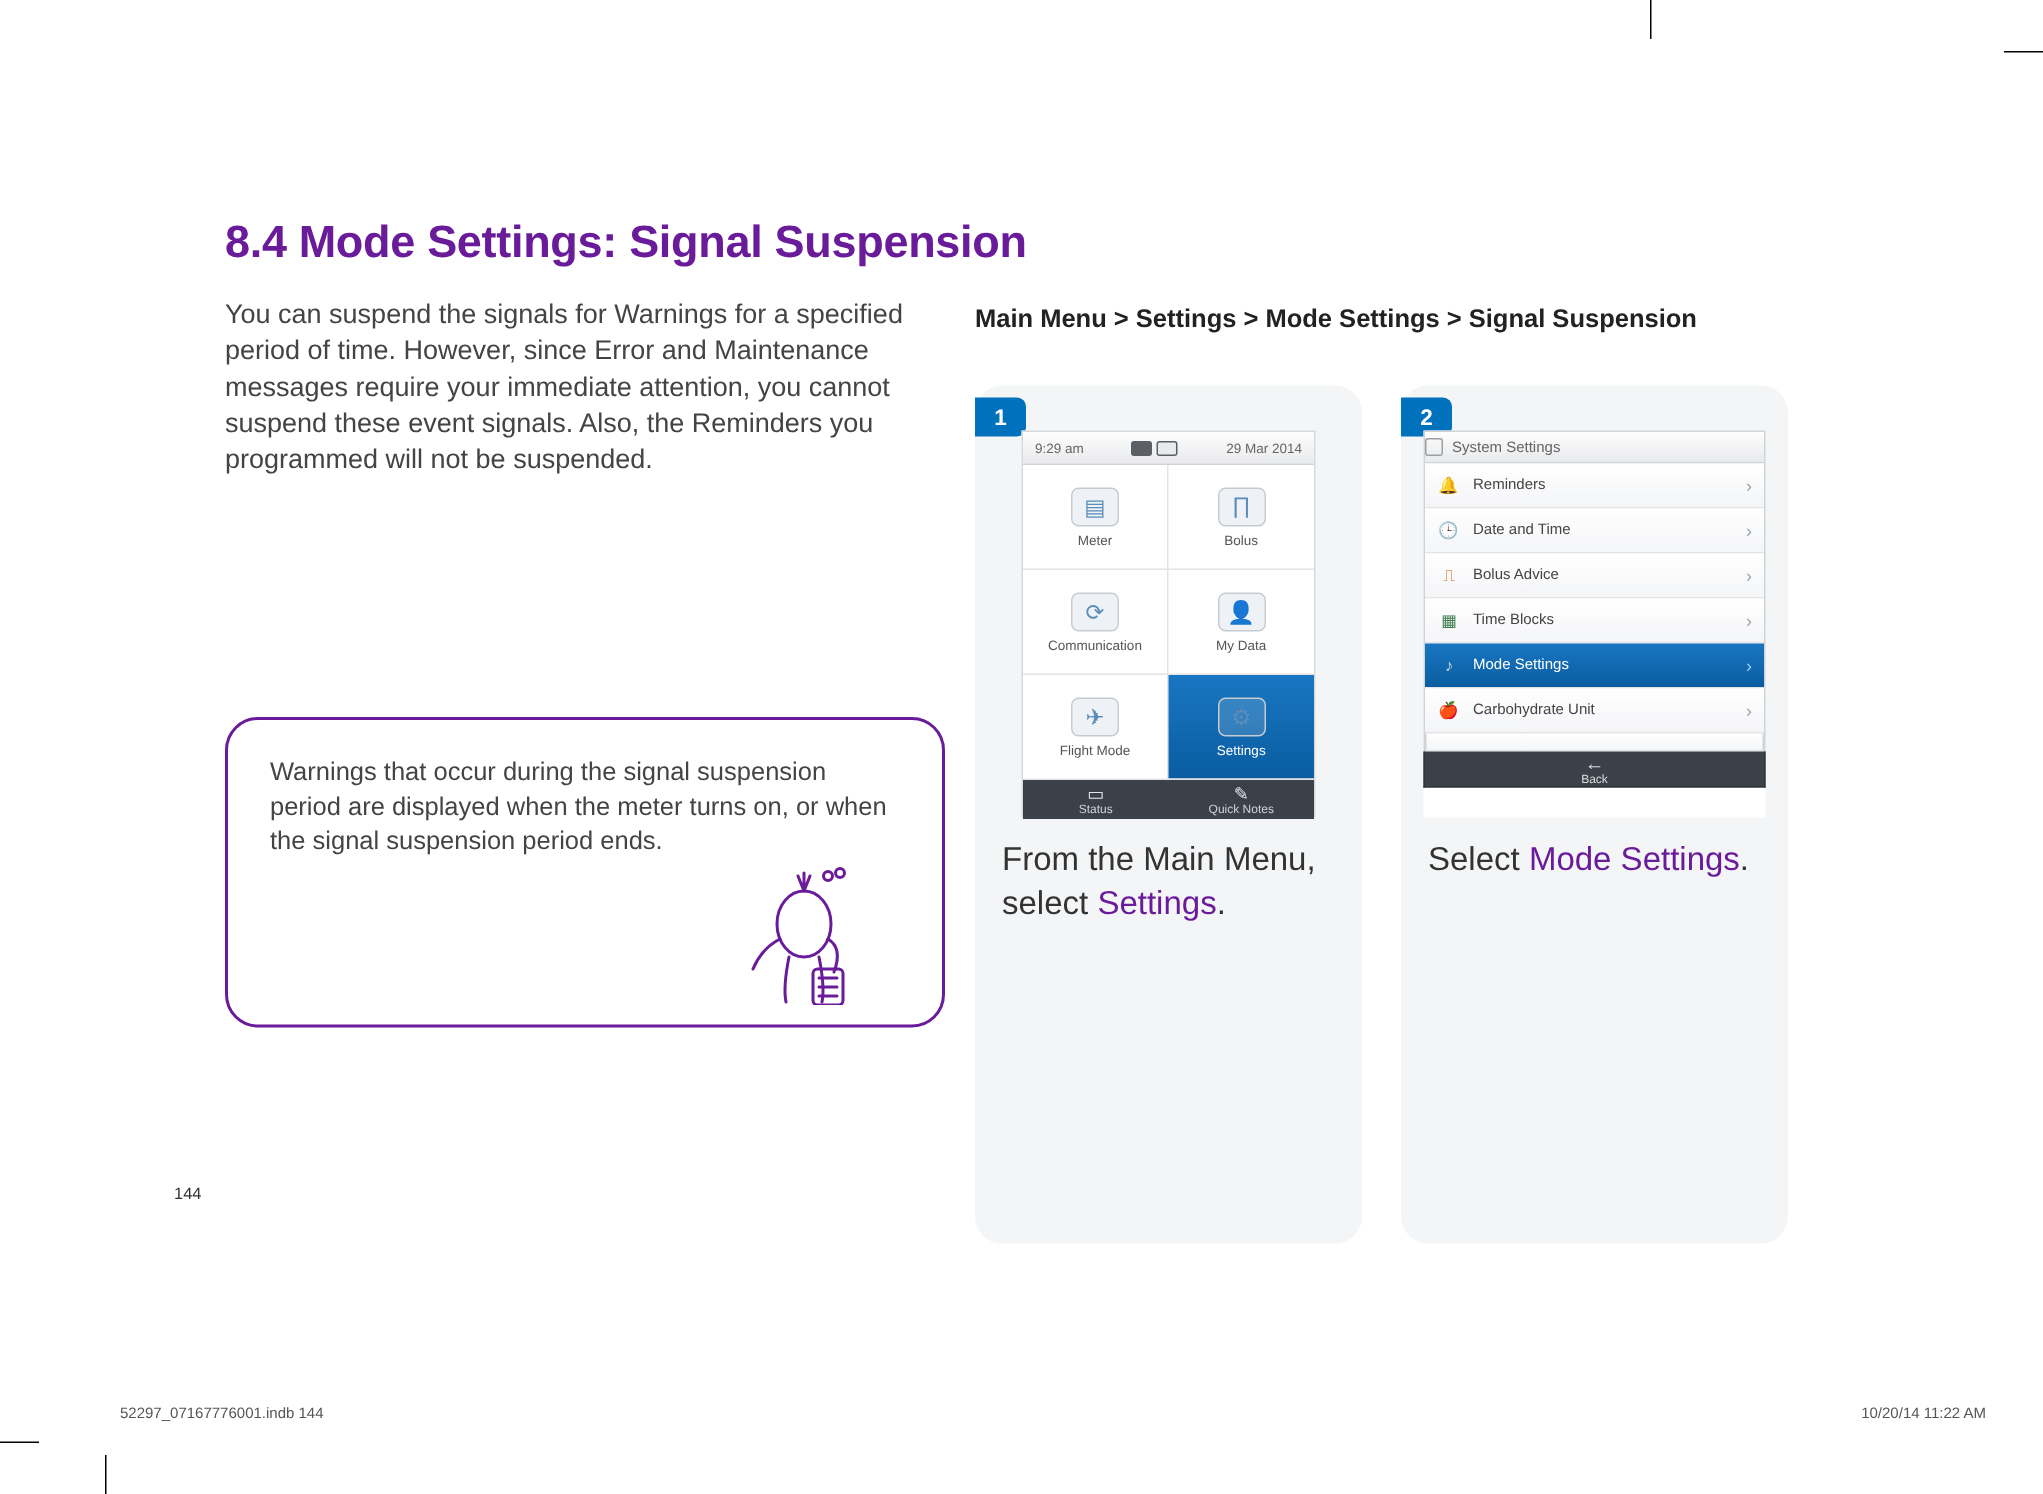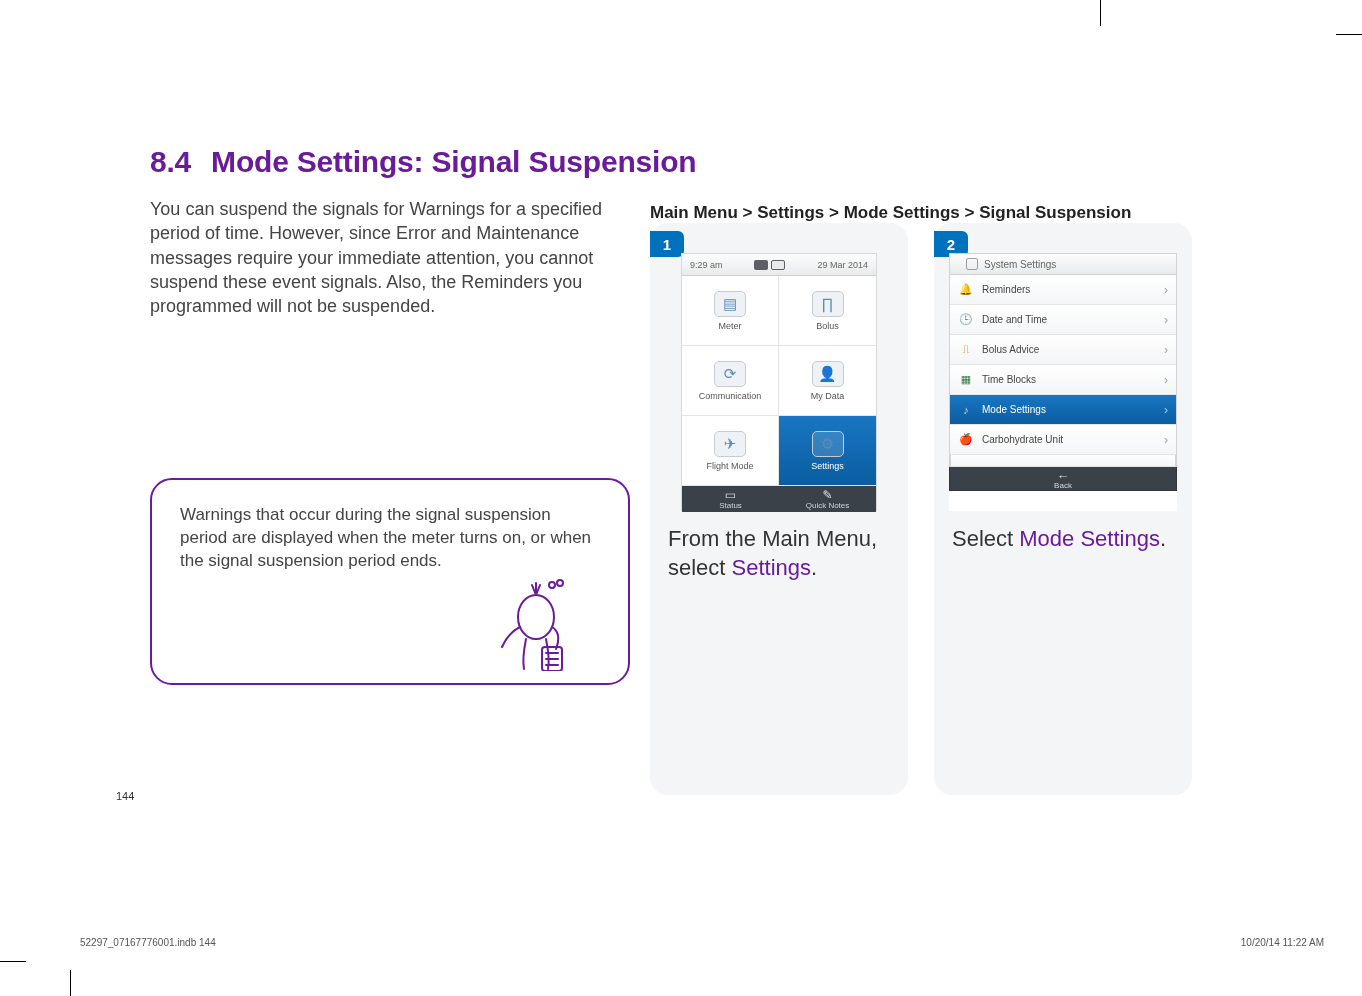--- a/index.html
+++ b/index.html
@@ -9,35 +9,35 @@
   
   .crop { position: absolute; background: #000; }
   .crop.tv { width: 1px; height: 26px; top: 0; left: 1100px; }
   .crop.th { width: 26px; height: 1px; top: 34px; left: 1336px; }
   .crop.bv { width: 1px; height: 26px; bottom: 0; left: 70px; }
   .crop.bh { width: 26px; height: 1px; bottom: 34px; left: 0; }
 
   .content { position: absolute; left: 150px; top: 145px; width: 1060px; }
 
   h1 { color: #6a1b9a; font-size: 30px; font-weight: 700; margin-bottom: 18px; letter-spacing: -0.2px; }
-  h1 .secnum { margin-right: 20px; }
+  h1 .secnum { margin-right: 8px; }
 
   .cols { display: flex; gap: 10px; }
   .left { width: 490px; }
   .right { width: 544px; }
 
   .para { font-size: 18px; line-height: 1.35; color: #444; font-weight: 400; margin-bottom: 16px; }
 
   .notebox { position: relative; margin-top: 160px; border: 2px solid #6a1b9a; border-radius: 22px; padding: 24px 28px 110px 28px; width: 480px; }
   .notebox h2 { color: #6a1b9a; font-size: 20px; font-weight: 700; margin-bottom: 10px; }
   .notebox p { font-size: 17px; line-height: 1.35; color: #444; }
   .note-char { position: absolute; right: 48px; bottom: 8px; }
   .note-char svg { width: 90px; height: 100px; }
 
-  .breadcrumb { font-size: 17px; font-weight: 700; color: #222; margin-top: 6px; }
+  .breadcrumb { font-size: 17px; font-weight: 700; color: #222; margin-top: 6px; margin-bottom: 34px; }
 
   .steprow { display: flex; gap: 26px; }
   .step { width: 258px; background: #f4f5f6; border-radius: 18px; padding: 0 0 20px 0; min-height: 572px; position: relative; }
   .step-tag { position: absolute; left: 0; top: 8px; width: 34px; height: 26px; background: #0071bc; color: #fff; font-weight: 700; font-size: 15px; border-radius: 0 6px 6px 0; display: flex; align-items: center; justify-content: center; }
   .step-body { padding: 30px 14px 0 14px; }
   .step-caption { padding: 14px 18px 0 18px; font-size: 22px; line-height: 1.3; color: #333; }
   .step-caption .link { color: #6a1b9a; }
 
   
   .device1 { width: 196px; height: 258px; margin: 0 auto; background: #fff; border: 1px solid #d6d8da; position: relative; font-family: Arial, sans-serif; }
@@ -51,21 +51,21 @@
   .d1-cell:nth-child(2n) { border-right: none; }
   .d1-cell.sel { background: linear-gradient(#1976c2,#0a5da0); color: #fff; }
   .d1-cell.sel .mico { background: rgba(255,255,255,0.15); }
   .mico { width: 32px; height: 26px; border-radius: 5px; background: #eef2f6; border: 1px solid #c7ccd1; display: flex; align-items: center; justify-content: center; font-size: 15px; color: #5b8db8; }
   .d1-foot { height: 26px; background: #3a4148; display: grid; grid-template-columns: 1fr 1fr; }
   .d1-foot div { color: #cfd3d7; font-size: 8px; display: flex; flex-direction: column; align-items: center; justify-content: center; line-height: 1; gap: 1px; }
   .d1-foot .fico { font-size: 12px; color: #e3e6e9; }
 
   
   .device2 { width: 228px; height: 258px; margin: 0 auto; background: #fff; position: relative; font-family: Arial, sans-serif; }
-  .d2-head { height: 22px; background: linear-gradient(#fdfdfd,#e9eaec); border: 1px solid #d0d2d4; display: flex; align-items: center; gap: 6px; padding: 0 16px; font-size: 10px; color: #666; }
+  .d2-head { height: 22px; background: linear-gradient(#fdfdfd,#e9eaec); border: 1px solid #d0d2d4; display: flex; align-items: center; gap: 6px; padding: 0 0; font-size: 10px; color: #666; }
   .d2-head .hico { width: 12px; height: 12px; border: 1px solid #9aa0a6; border-radius: 2px; display: inline-block; }
   .d2-list { border-left: 1px solid #d0d2d4; border-right: 1px solid #d0d2d4; }
   .d2-row { height: 30px; border-bottom: 1px solid #e2e4e6; display: flex; align-items: center; padding: 0 8px; font-size: 10px; color: #444; position: relative; background: linear-gradient(#ffffff,#f4f5f7); }
   .d2-row.sel { background: linear-gradient(#1976c2,#0a5da0); color: #fff; }
   .d2-row .rico { width: 16px; height: 16px; margin-right: 8px; border-radius: 3px; display: flex; align-items: center; justify-content: center; font-size: 11px; }
   .d2-row .chev { position: absolute; right: 8px; color: #9aa0a6; font-size: 12px; }
   .d2-row.sel .chev { color: #9fd3ff; }
   .d2-cut { height: 12px; border-left: 1px solid #d0d2d4; border-right: 1px solid #d0d2d4; border-bottom: 1px solid #e2e4e6; background: linear-gradient(#ffffff,#f4f5f7); }
   .d2-foot { height: 24px; background: #3a4148; color: #d8dbde; font-size: 8px; display: flex; flex-direction: column; align-items: center; justify-content: center; gap: 0; border: 1px solid #2f353b; border-top: none; }
   .d2-foot .arrow { font-size: 13px; line-height: 1; }

